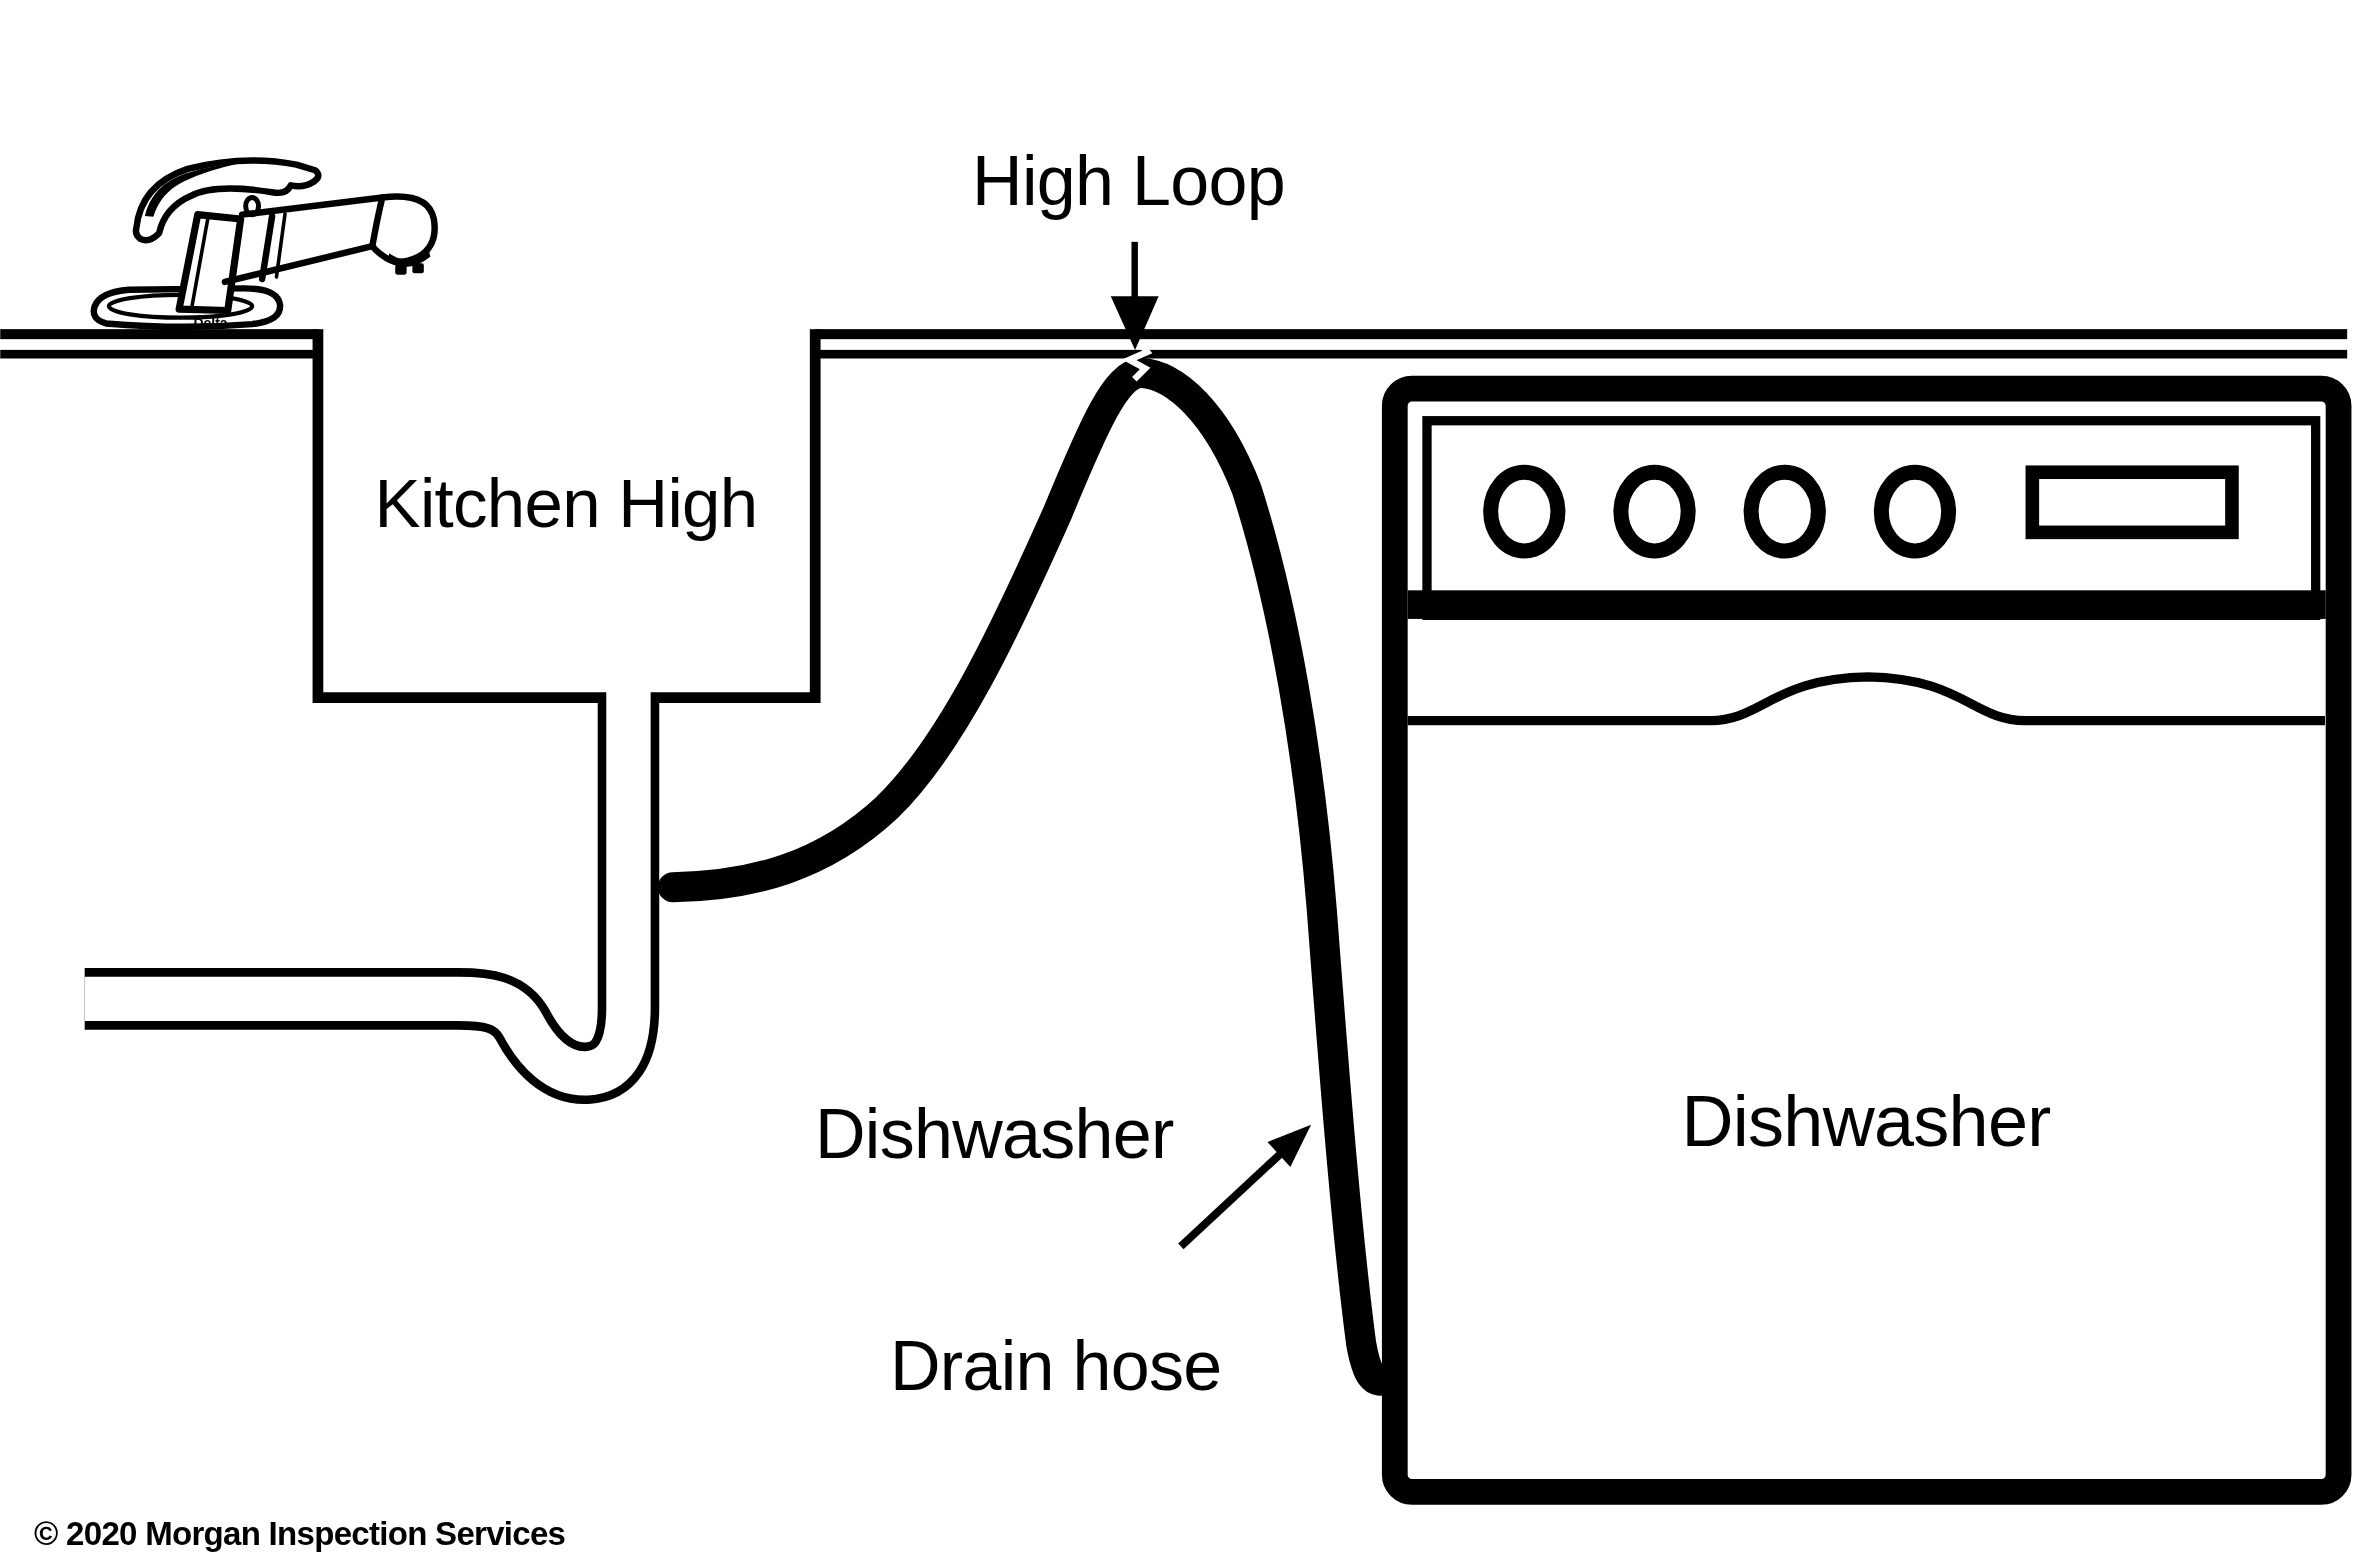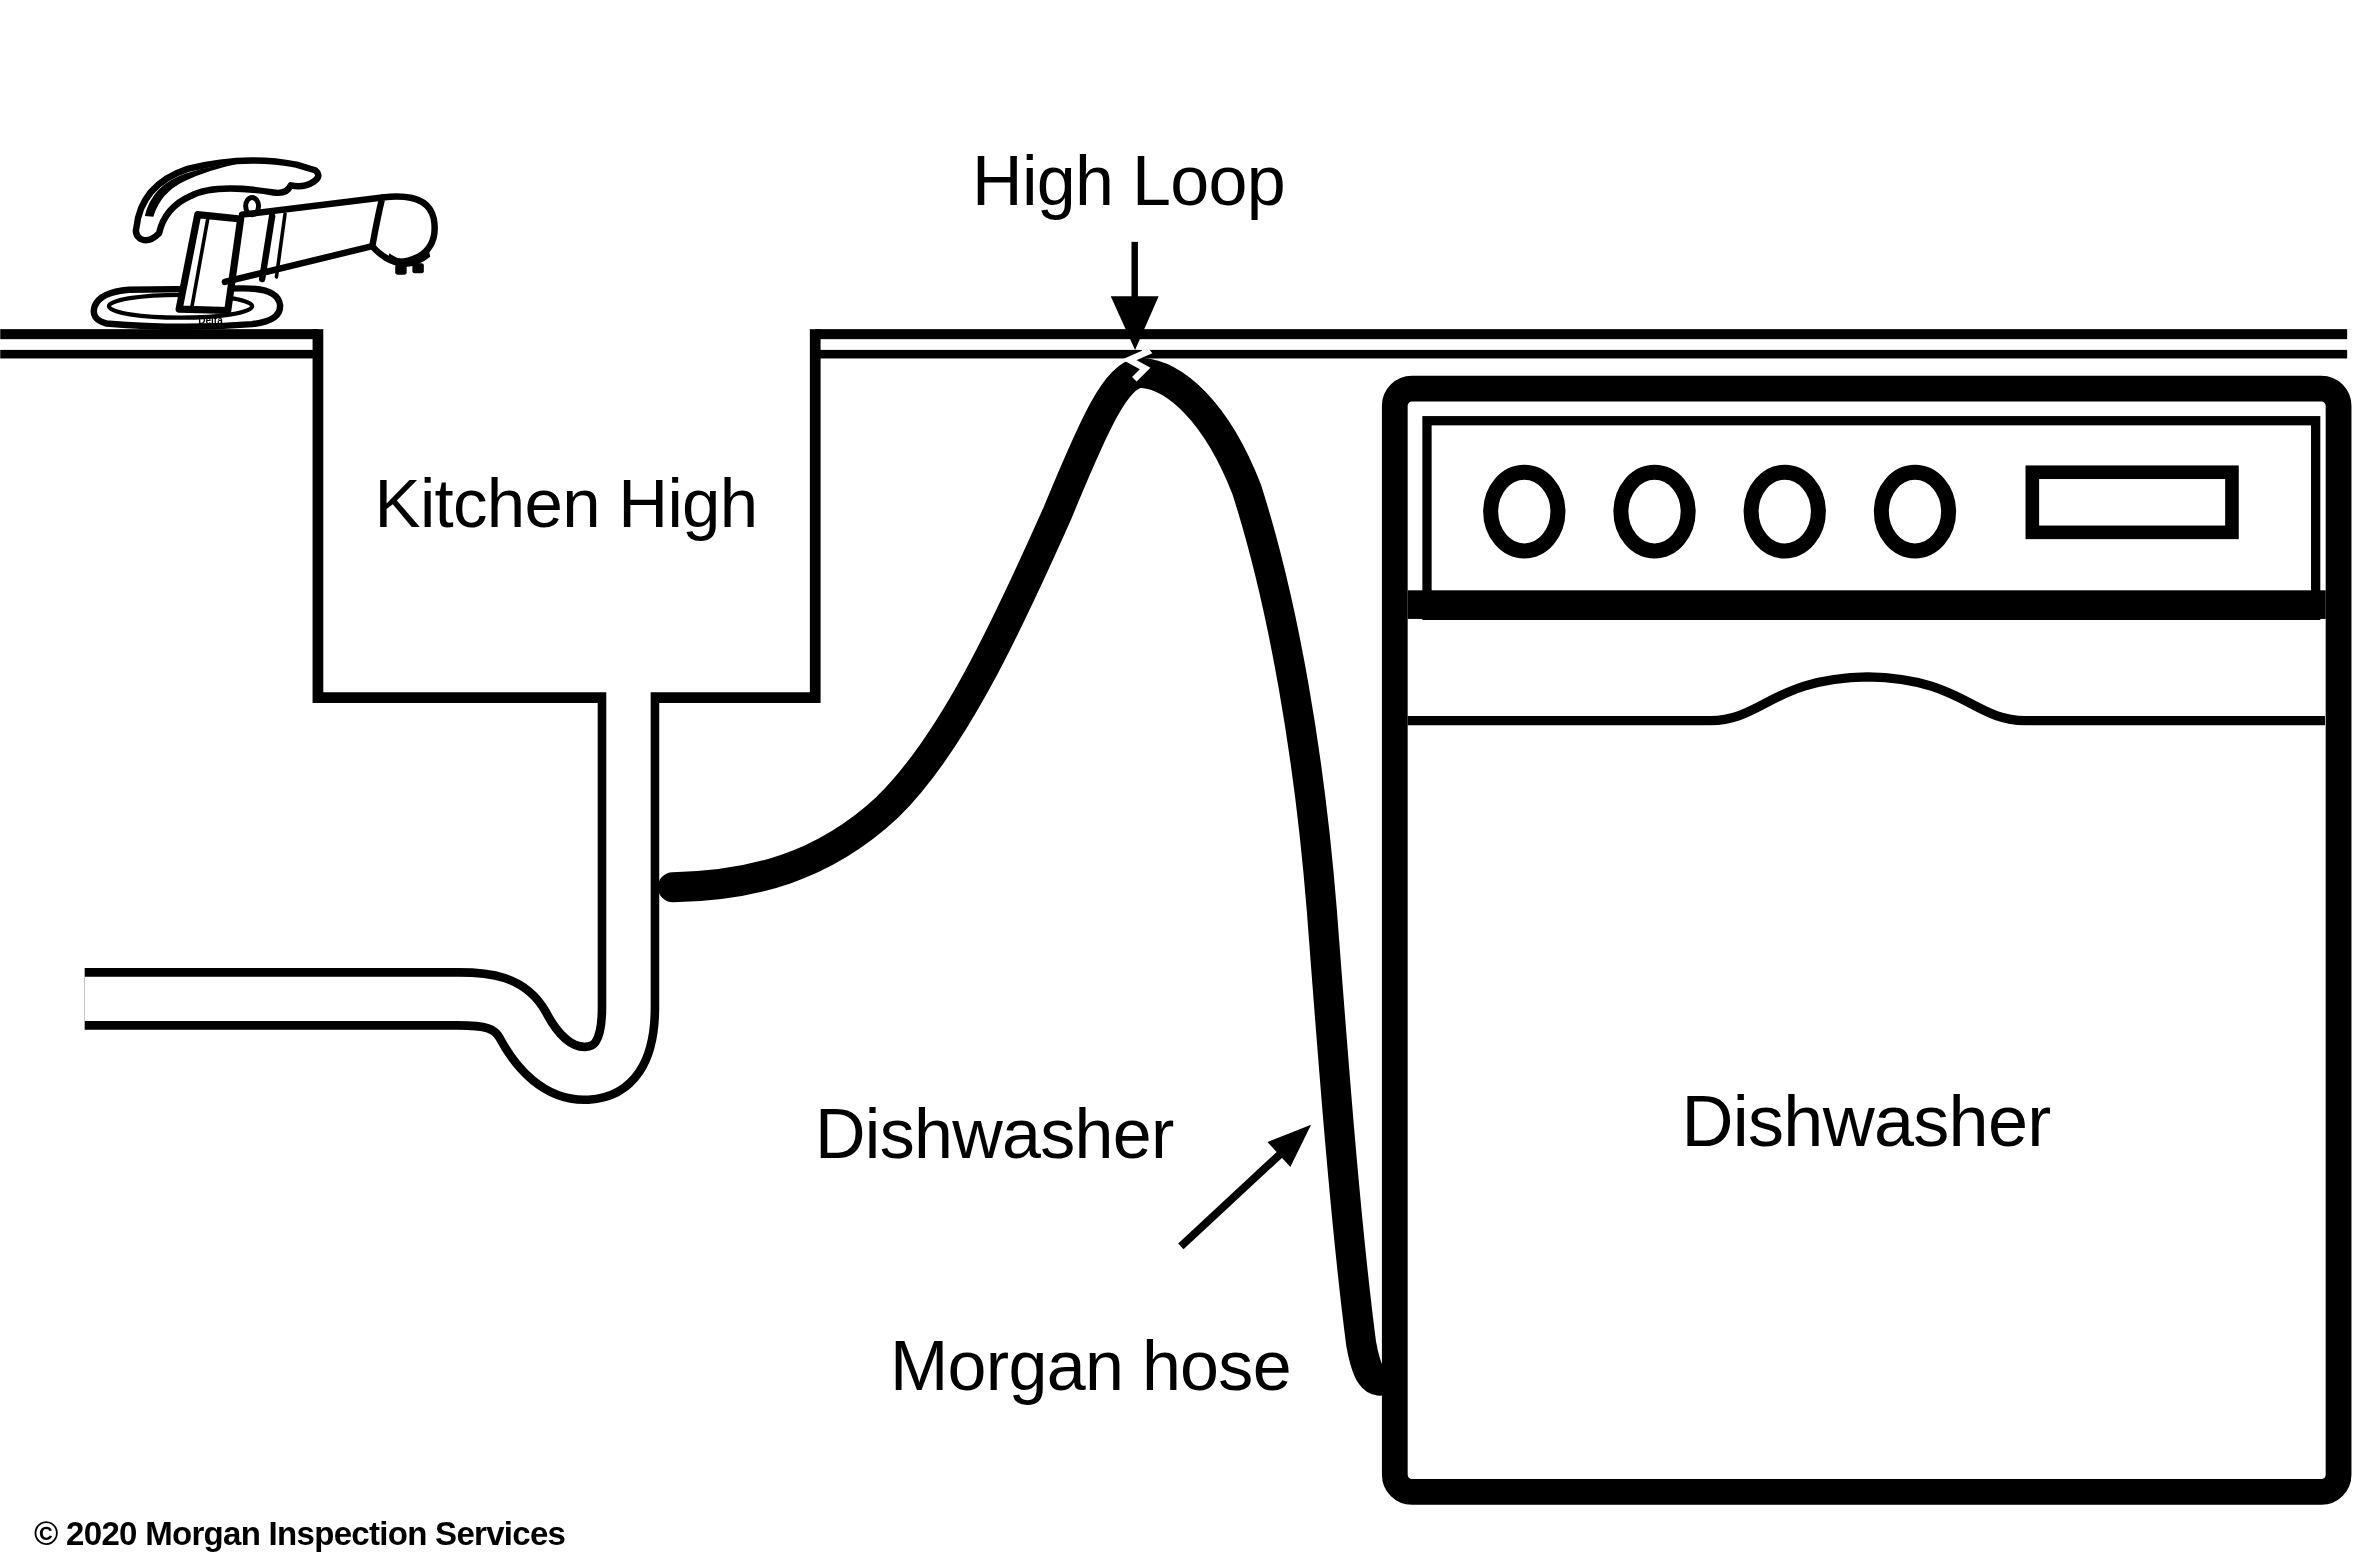--- a/index.html
+++ b/index.html
@@ -39,21 +39,21 @@
     font-size:70px;text-align:left;
     line-height:116px;letter-spacing:-0.7px;
   }
   .lbl-copyright{
     left:34px;top:1517px;width:644px;
     font-size:33px;font-weight:bold;
     letter-spacing:-0.7px;
   }
   .lbl-brand{
     left:182px;top:316px;width:57px;
-    font-size:10px;font-weight:bold;text-align:center;
+    font-size:14px;font-weight:bold;text-align:center;
     letter-spacing:0;
   }
 </style>
 </head>
 <body>
 
 <div class="stage">
 
   <svg width="2366" height="1567" viewBox="0 0 3306 2190" aria-hidden="true">
 
@@ -123,17 +123,17 @@
       <path d="M 544,354 Q 566,371 590,353 L 598,344 L 601,359 Q 570,384 540,365 Z" fill="#000" stroke="none"></path>
       <rect x="552" y="370" width="16" height="14" rx="3" fill="#000" stroke="none"></rect>
       <rect x="576" y="368" width="16" height="14" rx="3" fill="#000" stroke="none"></rect>
     </g>
   </svg>
 
   <div class="lbl lbl-highloop">High Loop</div>
   <div class="lbl lbl-kitchensink">Kitchen High</div>
   <div class="lbl lbl-dishwasher">Dishwasher</div>
   <div class="lbl lbl-drainhose"><span>Dishwasher</span><br>
-    <span>Morgan hose</span></div>
+    <span>Drain hose</span></div>
   <div class="lbl lbl-copyright">© 2020 Morgan Inspection Services</div>
   <div class="lbl lbl-brand">Delta</div>
 </div>
 
 
 </body></html>

